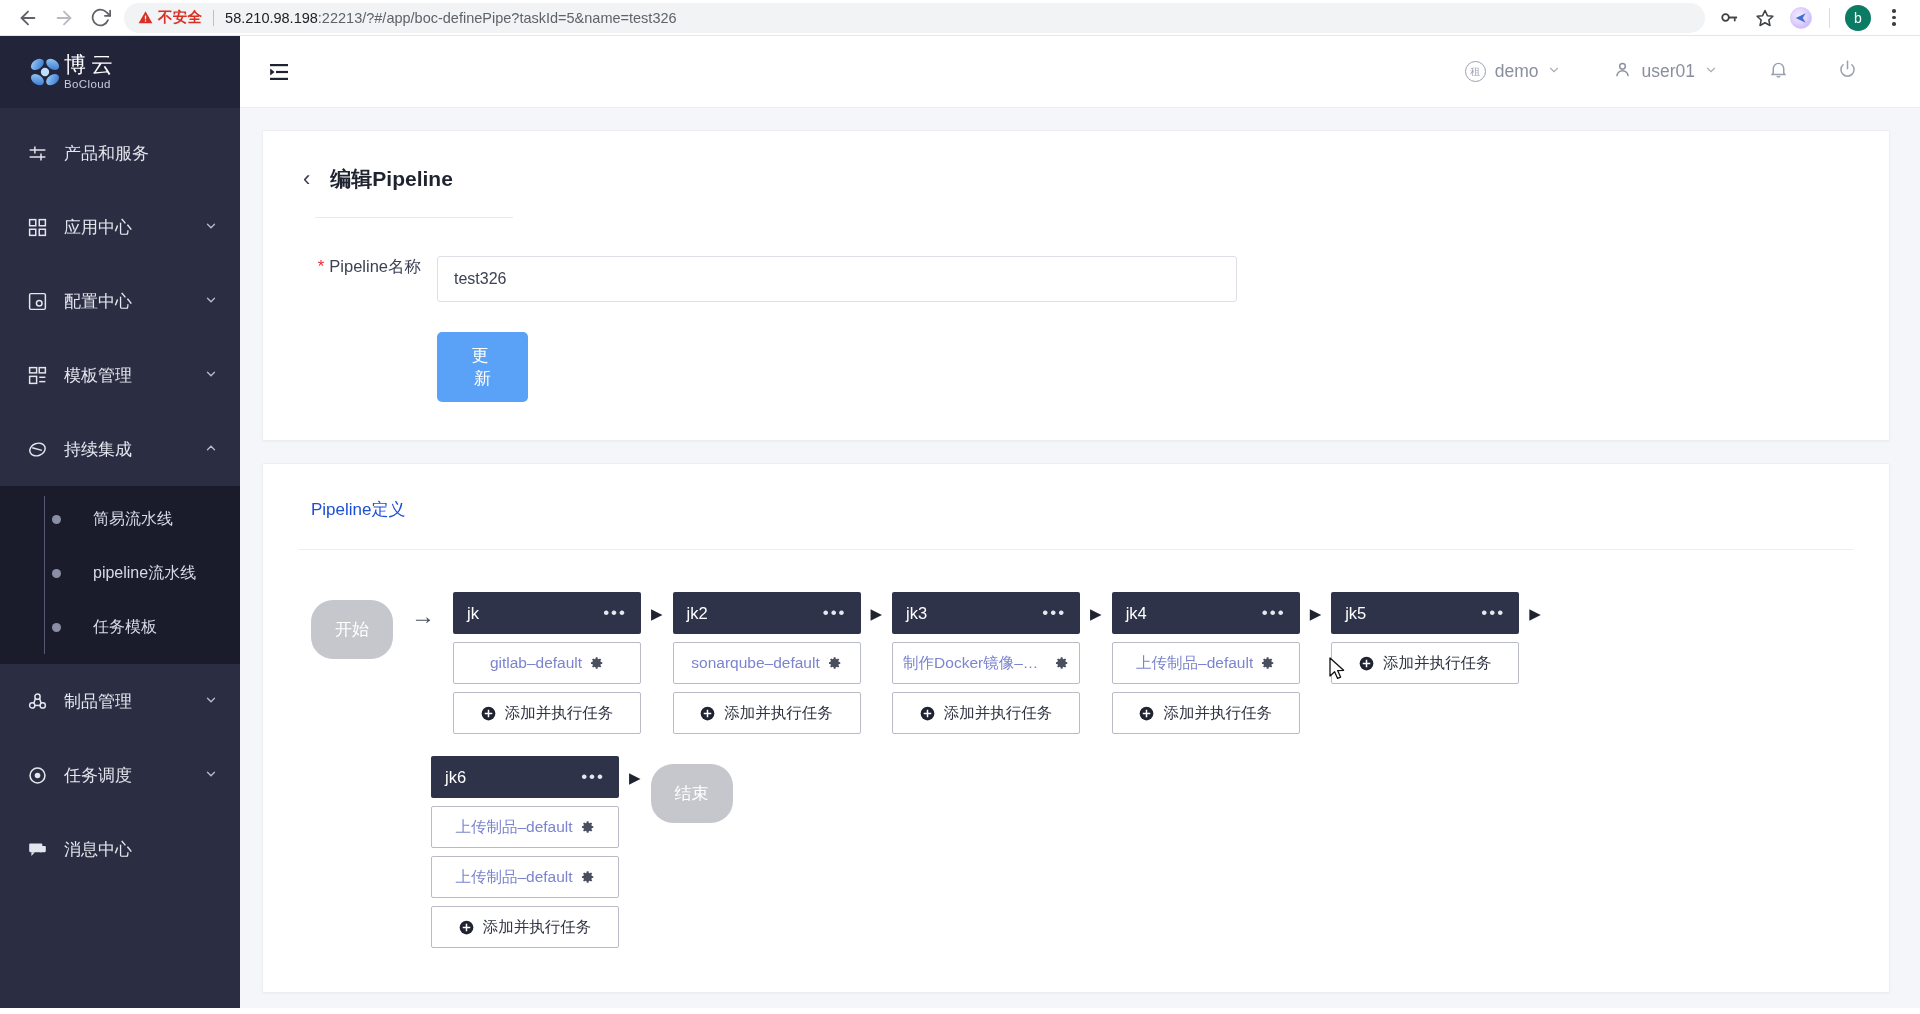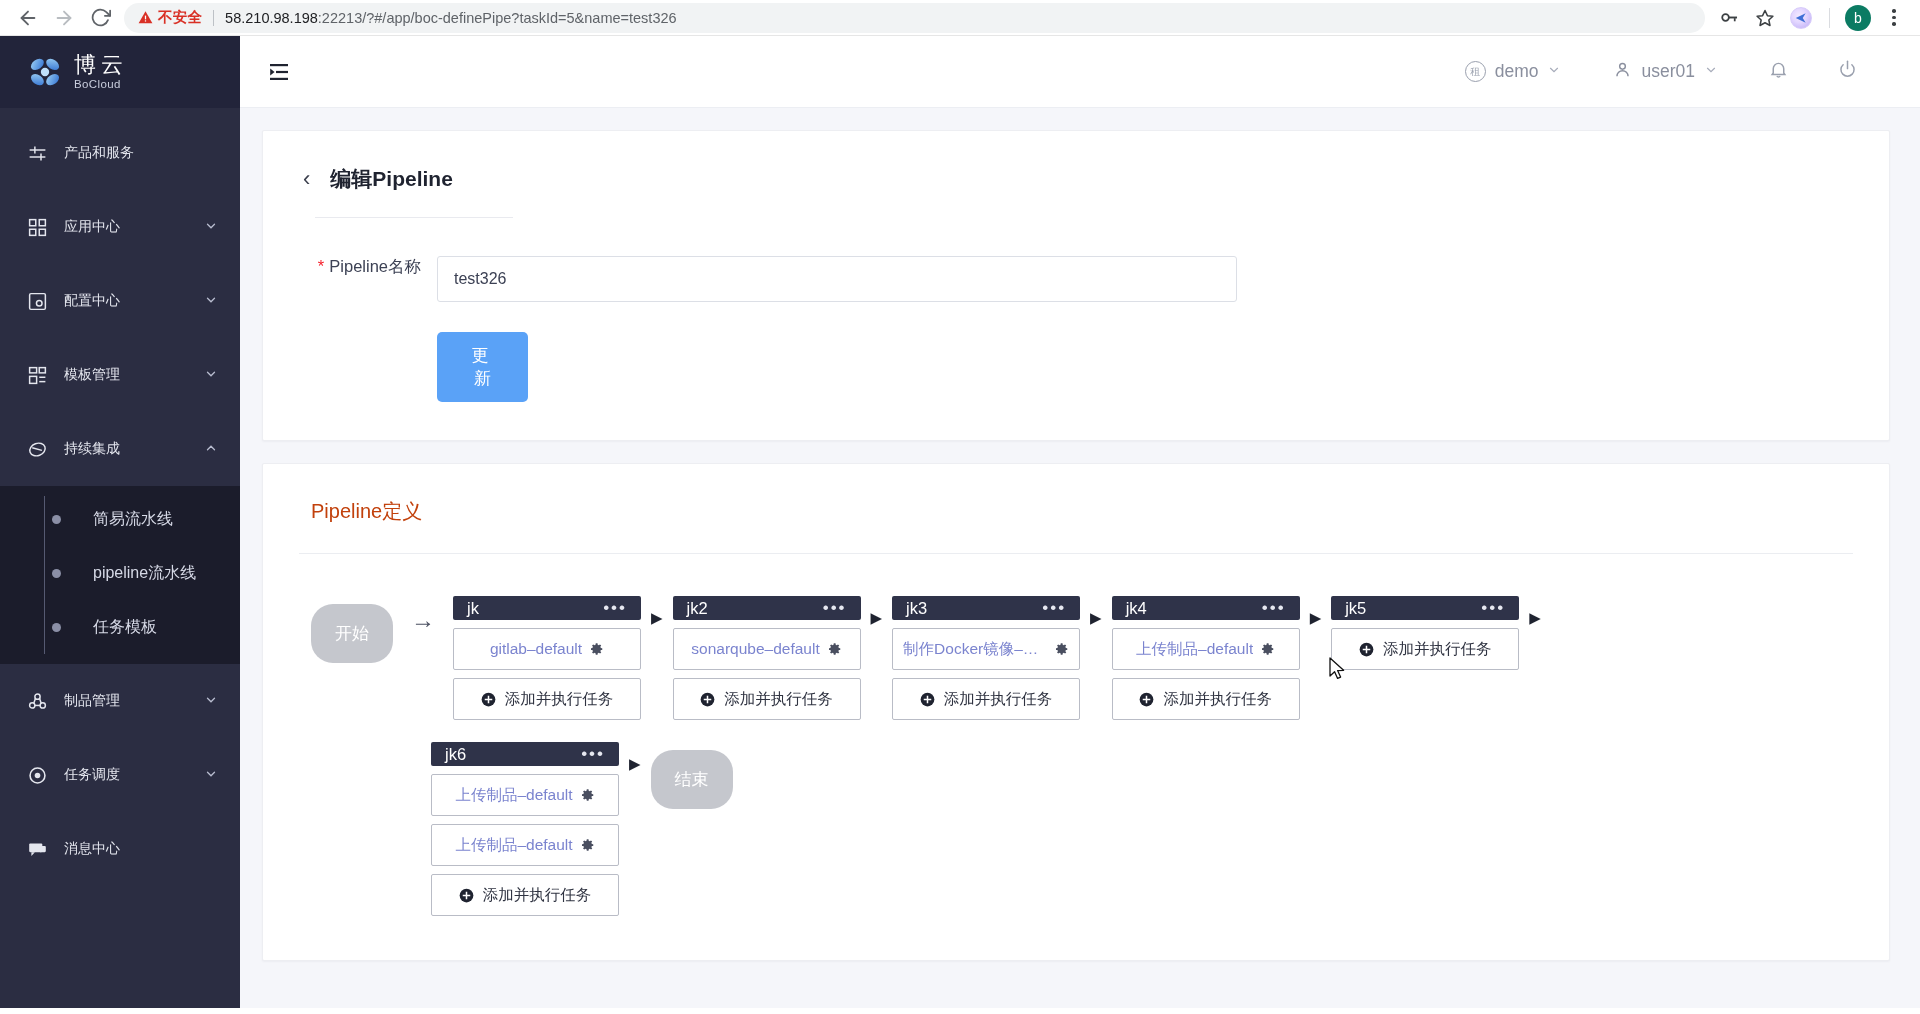--- a/index.html
+++ b/index.html
@@ -61,31 +61,31 @@
 
   
   .sidebar {
     width: 240px; flex: 0 0 240px;
     background: #2b2d42; color: #dfe1ea;
     display: flex; flex-direction: column;
     overflow: hidden;
   }
   .logo-block {
     height: 72px; background: #22243a;
-    display: flex; align-items: center; padding-left: 26px; gap: 10px;
+    display: flex; align-items: center; padding-left: 26px; 
   }
   .logo-mark { width: 38px; height: 38px; flex:0 0 38px; }
   .logo-text { display:flex; flex-direction: column; line-height: 1; }
   .logo-cn { font-size: 22px; color: #fff; letter-spacing: 5px; font-weight: 500; }
   .logo-en { font-size: 11.5px; color: #c9cddd; letter-spacing: .4px; margin-top: 3px; }
 
   .nav { padding-top: 8px; }
   .nav-item {
     height: 74px; display: flex; align-items: center;
-    padding: 0 22px 0 26px; gap: 16px; font-size: 14px; color: #e4e6ee;
+    padding: 0 22px 0 26px; gap: 16px; font-size: 17px; color: #e4e6ee;
     cursor: pointer; position: relative;
   }
   .nav-item .ico { width: 22px; height: 22px; flex: 0 0 22px; display:flex; align-items:center; justify-content:center; color:#e4e6ee;}
   .nav-item .lbl { flex: 1 1 auto; }
   .nav-item .chev { color: #b9bdd0; font-size: 12px; line-height: 1; }
   .nav-item.active { background: #2b2d42; }
 
   .submenu { background: #1b1c2b; padding: 6px 0 10px 12px; position: relative; }
   .submenu .rail {
     position: absolute; left: 44px; top: 10px; bottom: 10px; width: 1px; background: #565a72;
@@ -147,37 +147,37 @@
   }
   .btn-row { margin-top: 30px; padding-left: 134px; }
   .btn-primary {
     background: #5aa2f7; color: #fff; border: none; border-radius: 5px;
     font-size: 17px; padding: 12px 26px; letter-spacing: 5px; cursor: pointer;
     font-family: inherit;
   }
   .btn-primary span { margin-right: -5px; }
 
   .card-pipe { padding: 34px 36px 44px 36px; }
-  .pipe-title { font-size: 20px; color: #c2410c; padding-left: 12px; }
+  .pipe-title { font-size: 17px; color: #1d4ed8; padding-left: 12px; }
   .pipe-rule { height: 1px; background: #ebedf1; margin: 28px 0 0 0; }
 
   .graph { padding-top: 42px; padding-left: 12px; }
   .row { display: flex; align-items: flex-start; }
   .row + .row { margin-top: 22px; }
 
   .pill {
     background: #c5c7cd; color: #ffffff; border-radius: 22px;
     font-size: 17px; padding: 18px 24px; margin-top: 8px;
   }
   .arrow-line { font-size: 24px; color: #4a4f60; margin: 4px 18px 0 18px; line-height: 40px; }
   .tri { color: #1f2330; font-size: 15px; margin: 14px 10px 0 10px; line-height: 1; }
 
   .stage { width: 188px; flex: 0 0 188px; }
   .stage-head {
-    background: #2f3349; color: #fff; height: 24px; border-radius: 2px;
+    background: #2f3349; color: #fff; height: 42px; border-radius: 2px;
     display: flex; align-items: center; justify-content: space-between;
     padding: 0 14px; font-size: 16.5px;
   }
   .dots { letter-spacing: 2px; font-size: 17px; color: #e6e8f0; cursor: pointer; line-height: 0.6; }
   .task {
     border: 1px solid #b9bcc6; border-radius: 2px; height: 42px; margin-top: 8px;
     display: flex; align-items: center; justify-content: center; gap: 8px;
     font-size: 15.5px; color: #7b84cf; background: #fff; padding: 0 10px; cursor: pointer;
   }
   .task .tname { overflow: hidden; text-overflow: ellipsis; white-space: nowrap; }

